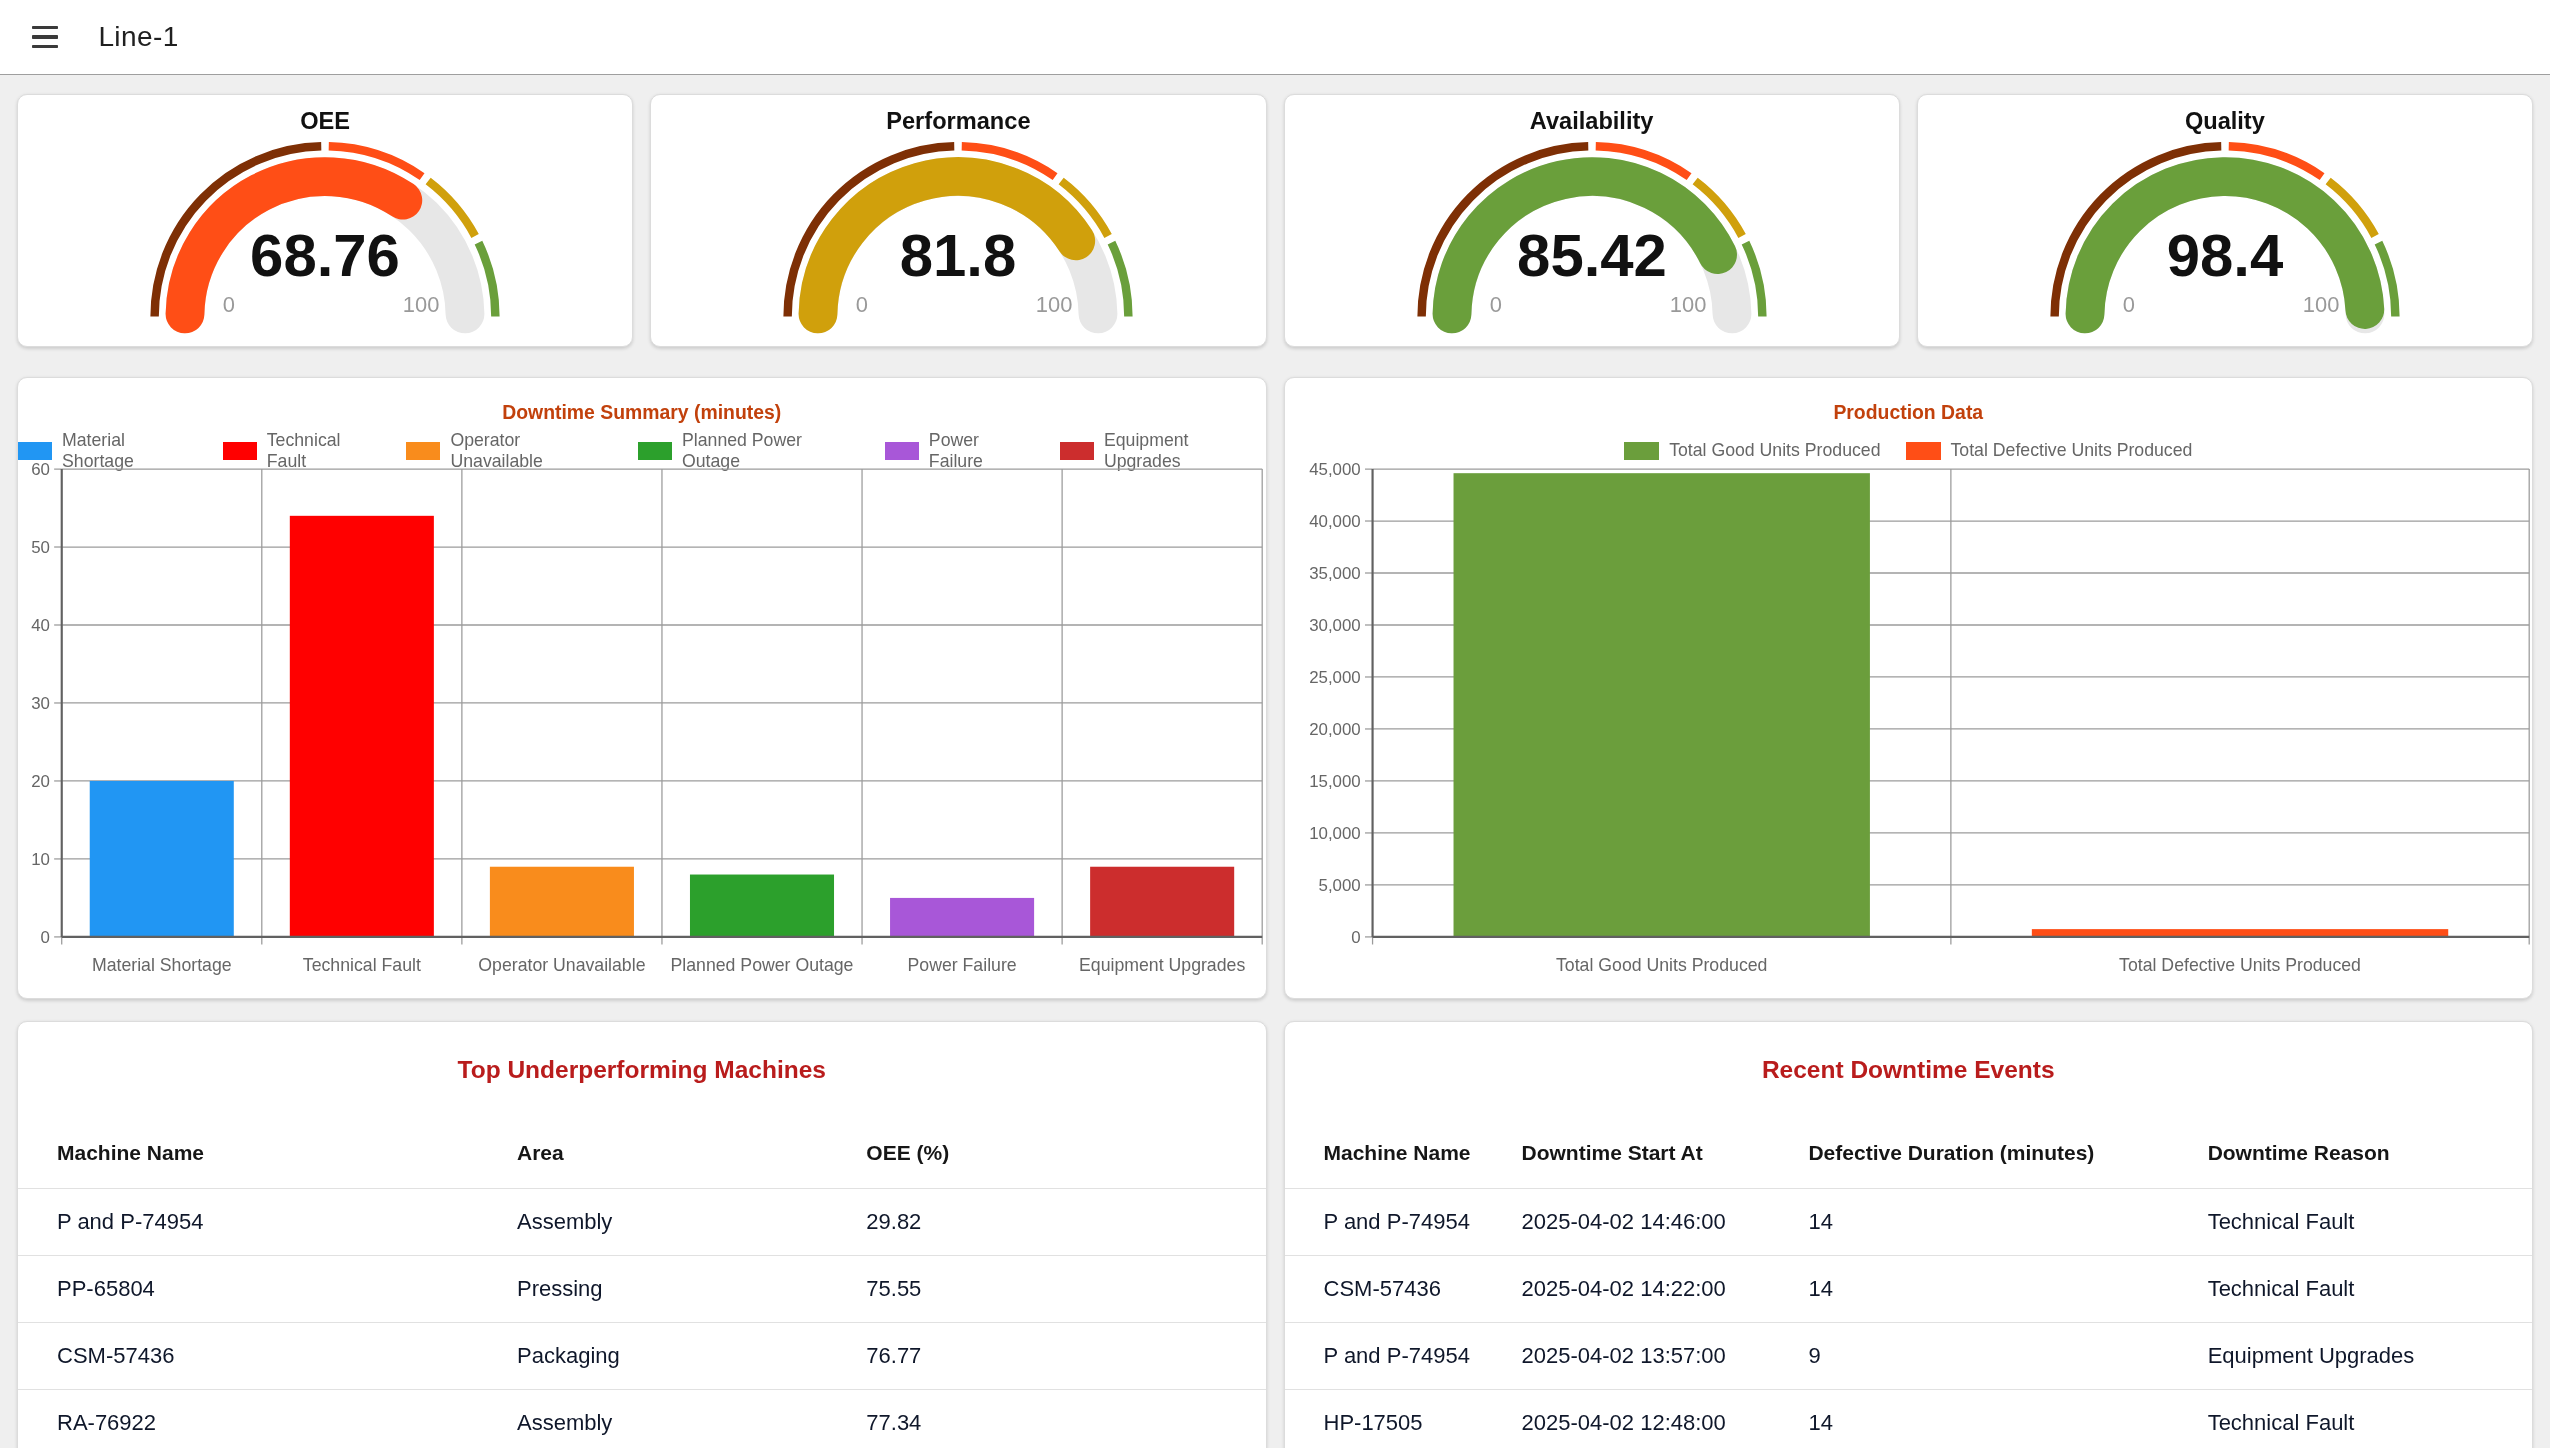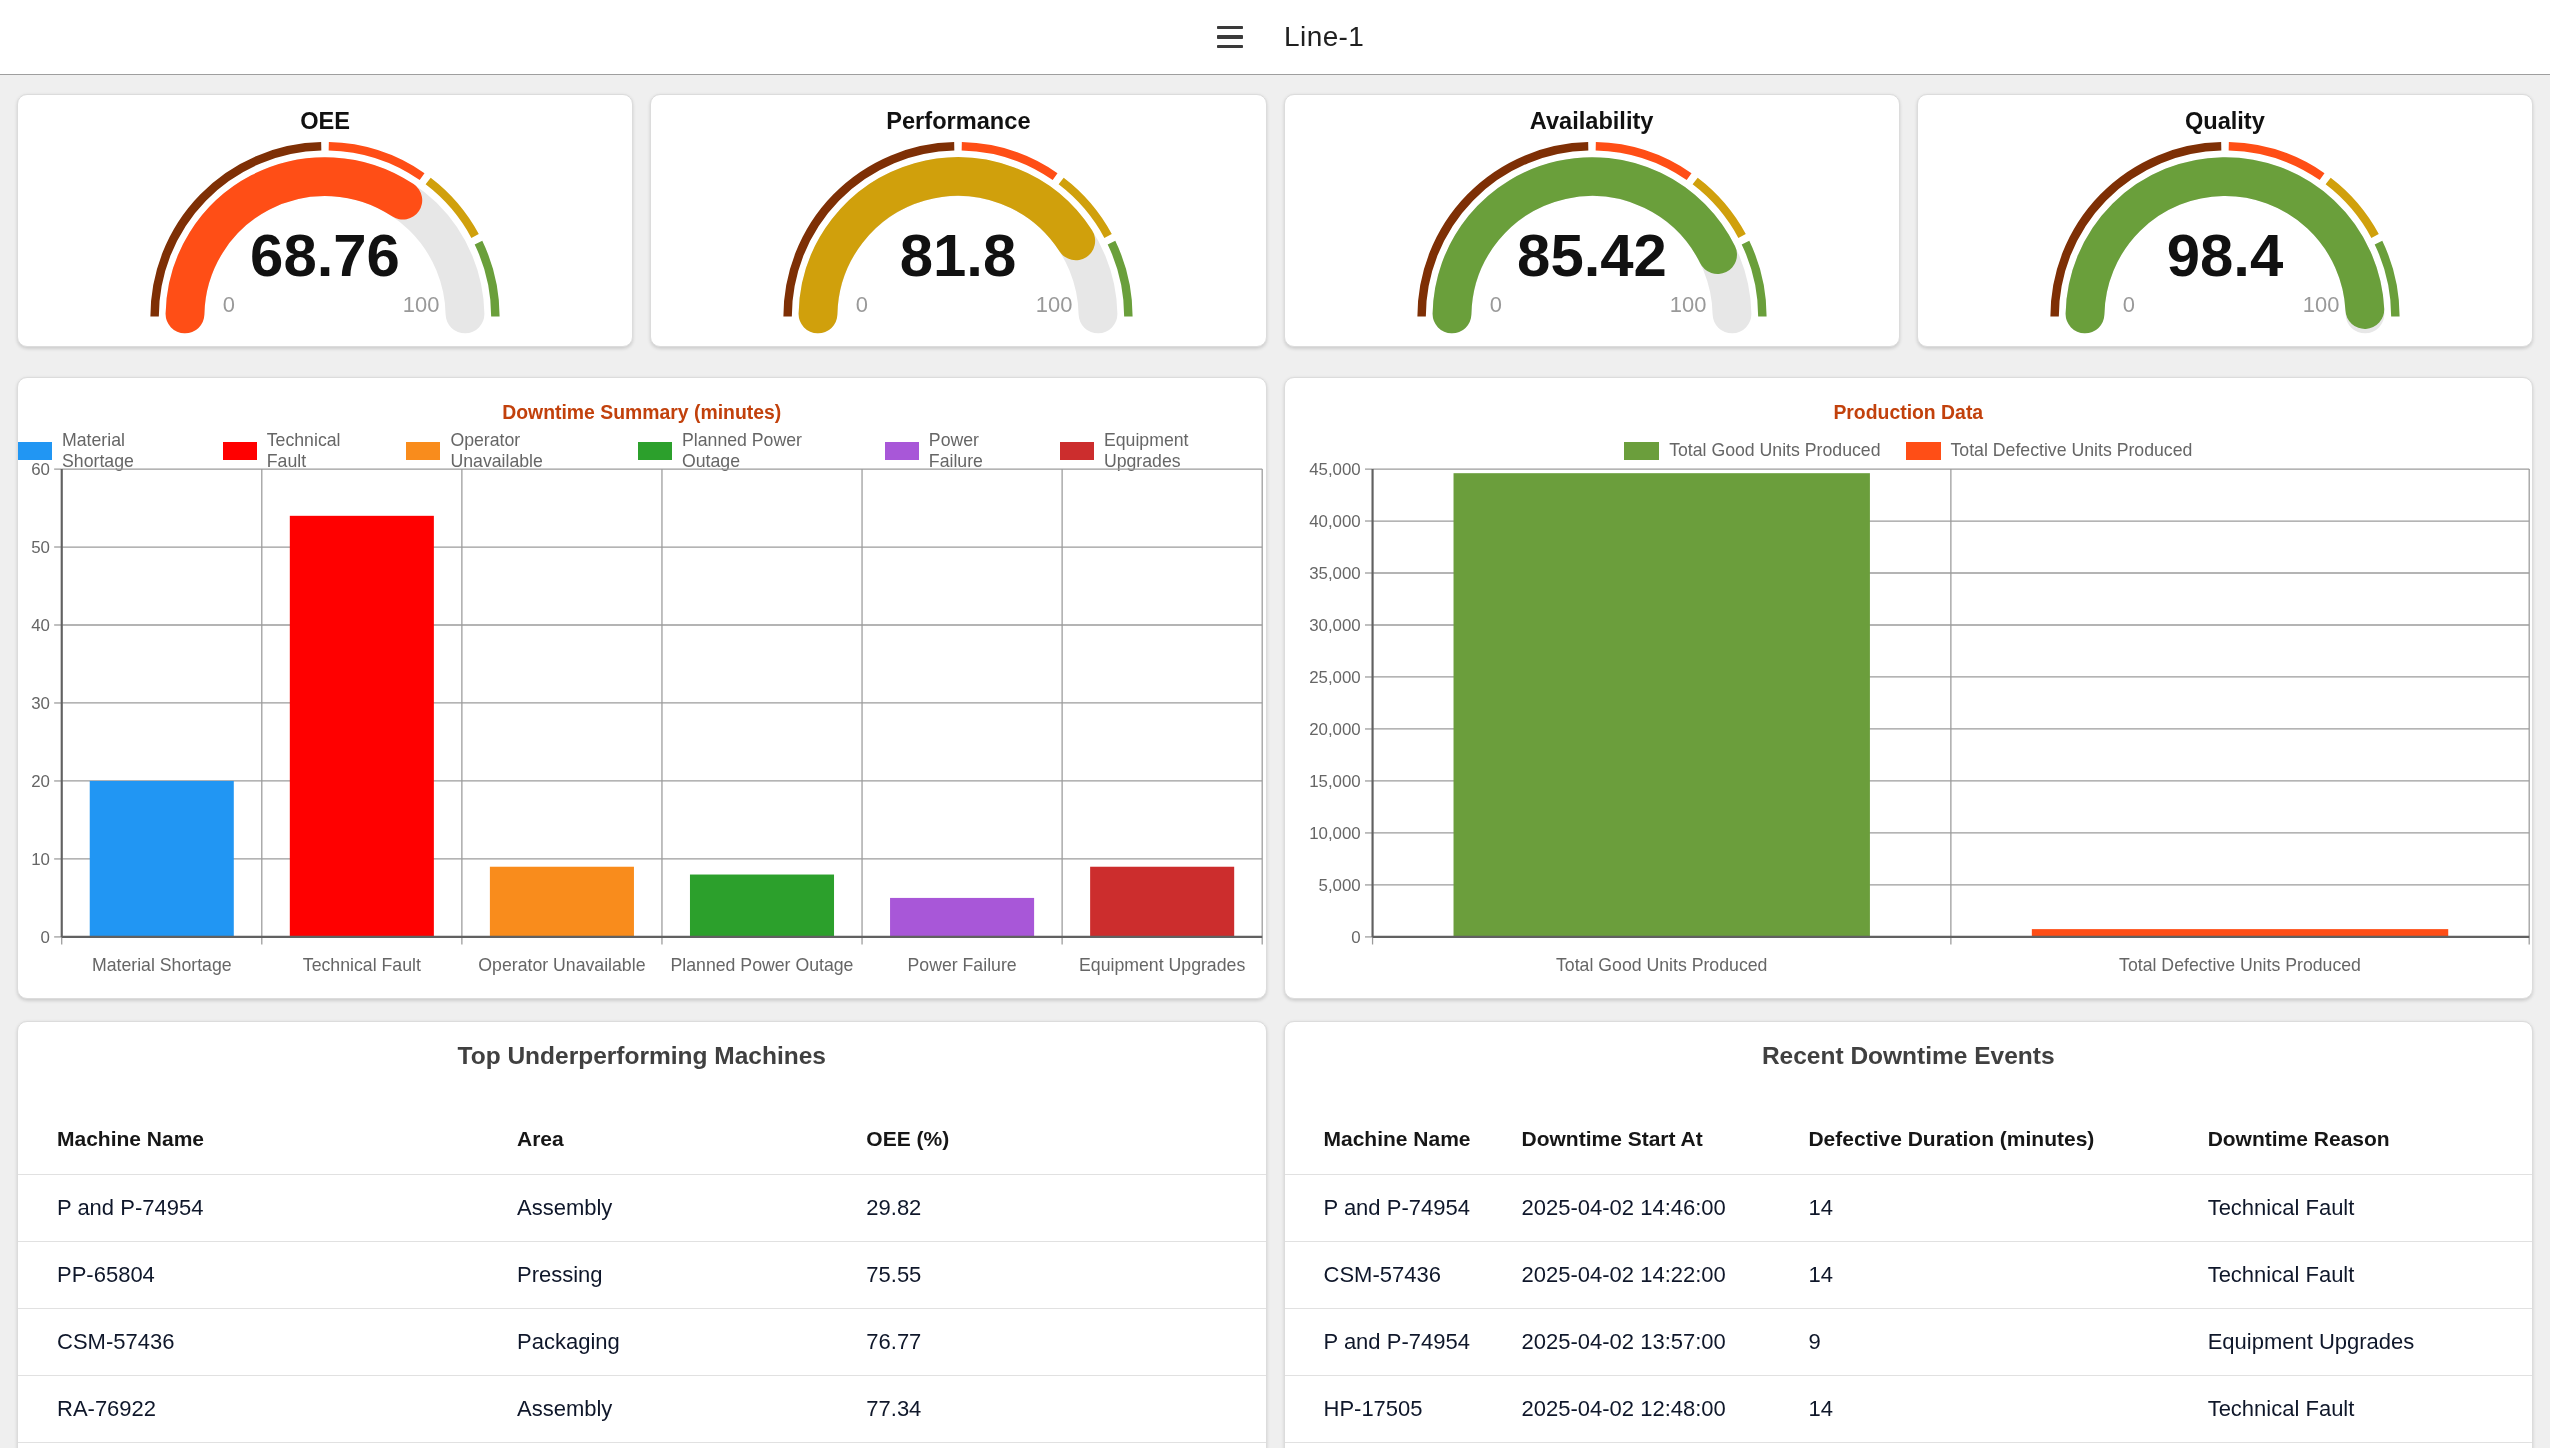--- a/index.html
+++ b/index.html
@@ -1,18 +1,18 @@
 <!DOCTYPE html>
 <html style="font-size:13.5px"><head>
 <meta charset="utf-8">
 <style>
   html,body{margin:0;padding:0;background:#EFEFEF;font-family:"Liberation Sans",sans-serif;}
   body{width:2550px;height:1449px;overflow:hidden;position:relative;}
   
-  .topbar{background:#FFFFFF;height:74px;border-bottom:1.7px solid #9E9E9E;display:flex;align-items:center;justify-content:center;}
+  .topbar{background:#FFFFFF;height:74px;border-bottom:1.7px solid #9E9E9E;display:flex;align-items:center;}
   .menu-btn{background:none;border:none;margin-left:25px;padding:6.7px;cursor:pointer;display:flex;flex-direction:column;gap:5.9px;}
   .menu-btn span{display:block;width:26px;height:3.4px;background:#3A3A3A;border-radius:0.8px;}
   .app-title{font-size:28px;font-weight:400;color:#202020;margin:0 0 0 34px;letter-spacing:0.4px;}
   
   .content{padding:0 17px;}
   .row{display:flex;gap:17px;}
   .card{background:#FFF;border:1.7px solid #DCDCDC;border-radius:10px;box-shadow:0 1.7px 3.4px rgba(0,0,0,.14);box-sizing:border-box;}
   
   .gauge-row{margin-top:18.6px;}
   .gauge-card{flex:1;height:253px;overflow:hidden;}
@@ -23,21 +23,21 @@
   .chart-card{flex:1;height:622px;overflow:hidden;}
   .chart-card h2{margin:0;padding-top:23.6px;font-size:19.4px;line-height:23.6px;font-weight:700;color:#c2410c;text-align:center;}
   .legend{display:flex;justify-content:center;align-items:center;gap:25px;margin-top:15px;height:22px;}
   .legend-item{display:flex;align-items:center;gap:10px;cursor:pointer;}
   .legend-box{width:35px;height:17.7px;display:inline-block;}
   .legend-label{font-size:17.7px;color:#666;}
   .plot-holder{margin-top:0;padding:0 10px;}
   
   .table-row{margin-top:22px;}
   .table-card{flex:1;height:506px;overflow:hidden;}
-  .table-card h2{margin:2px;padding-top:17px;font-size:24.5px;line-height:30px;font-weight:700;color:#404040;text-align:center;}
+  .table-card h2{margin:16px;padding-top:17px;font-size:24.5px;line-height:30px;font-weight:700;color:#b91c1c;text-align:center;}
   table{width:100%;border-collapse:collapse;table-layout:fixed;margin-top:34px;}
   th{font-size:21px;font-weight:700;color:#161616;text-align:left;height:69px;border-bottom:1.7px solid #E1E1E1;padding:0;vertical-align:middle;}
   td{font-size:22px;color:#0f172a;height:66px;border-bottom:1.7px solid #E1E1E1;padding:0;vertical-align:middle;}
   th:first-child,td:first-child{padding-left:39px;}
   text{font-family:"Liberation Sans",sans-serif;}
 </style>
 </head>
 <body>
 
 <header class="topbar">

